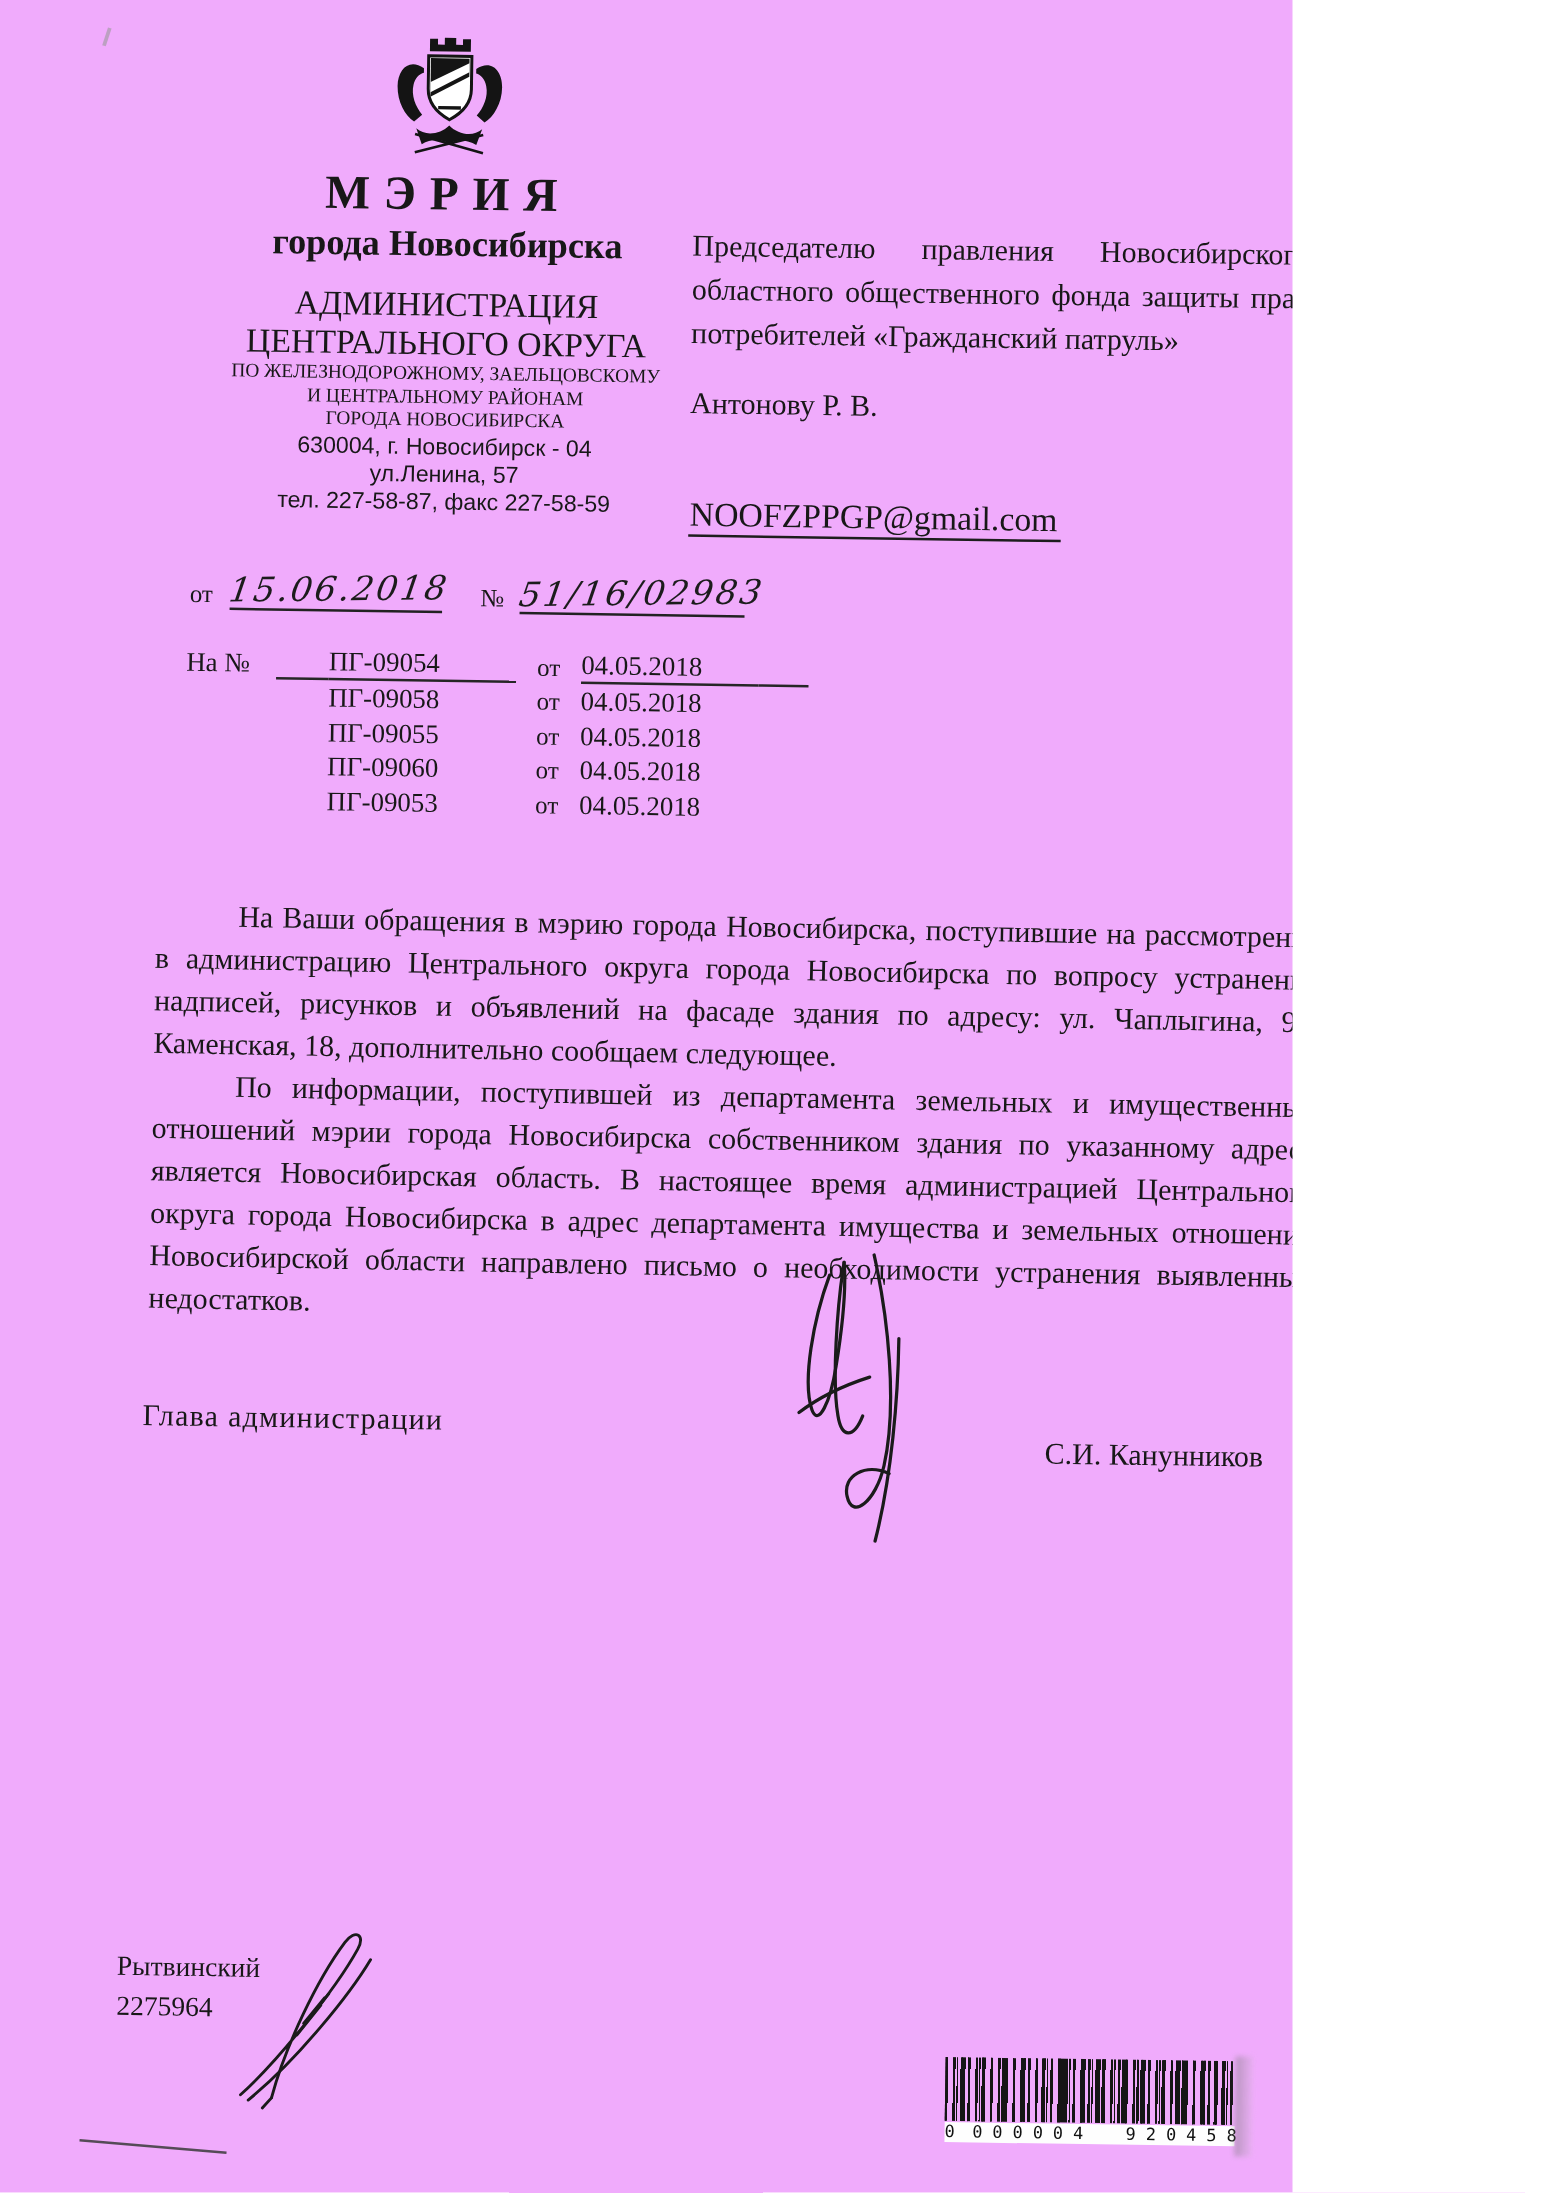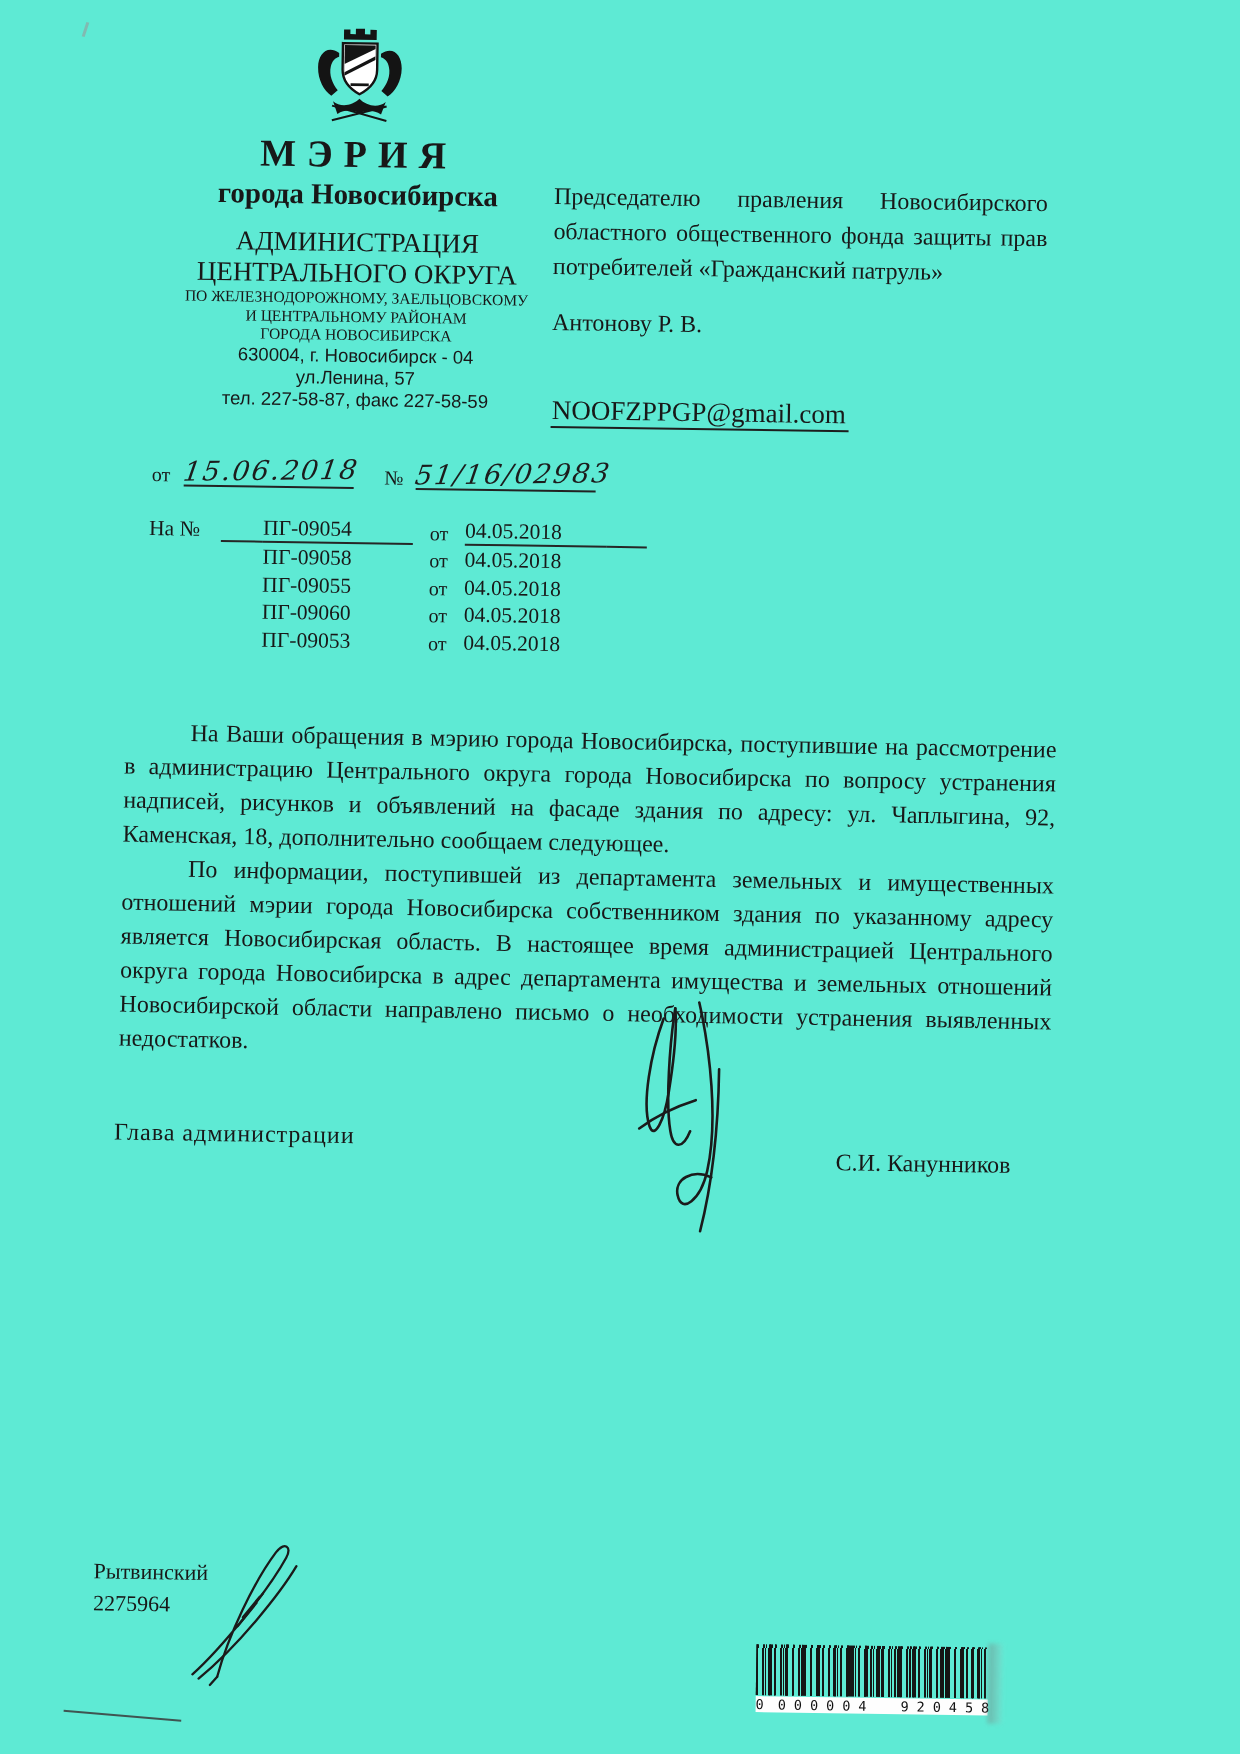--- a/index.html
+++ b/index.html
@@ -1,17 +1,17 @@
 <!DOCTYPE html>
 <html><head>
 <meta charset="utf-8">
 <style>
   html,body{margin:0;padding:0;background:#ffffff;}
   .page{
-    position:relative;width:1240px;height:1754px;background:#5eead4;overflow:hidden;
+    position:relative;width:1034px;height:1754px;background:#f0abfc;overflow:hidden;
     font-family:"Liberation Serif","DejaVu Serif",serif;color:#181818;
   }
   .content{position:absolute;inset:0;transform:rotate(.85deg);transform-origin:50% 42%;}
 
   
   .letterhead{position:absolute;left:140px;top:30px;width:420px;text-align:center;}
   .emblem{display:block;margin:0 auto;}
   .lh-meria{font-size:38px;font-weight:bold;letter-spacing:11px;margin-top:6px;}
   .lh-city{font-size:29px;font-weight:bold;margin-top:2px;}
   .lh-admin{font-size:27px;margin-top:16px;line-height:31px;}

